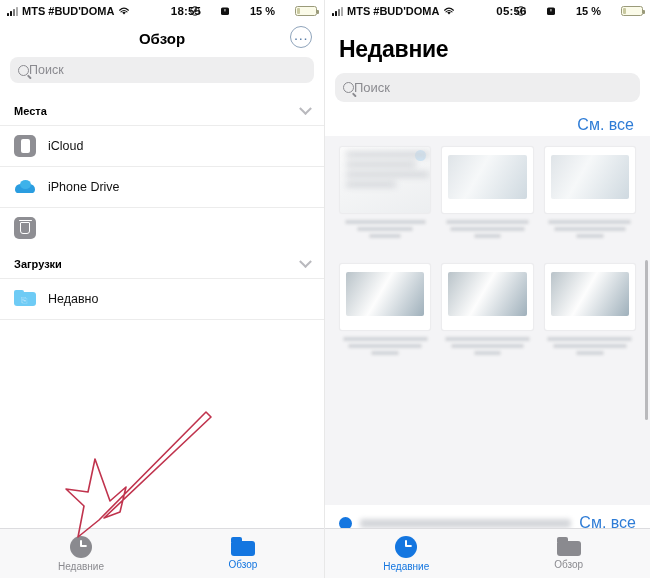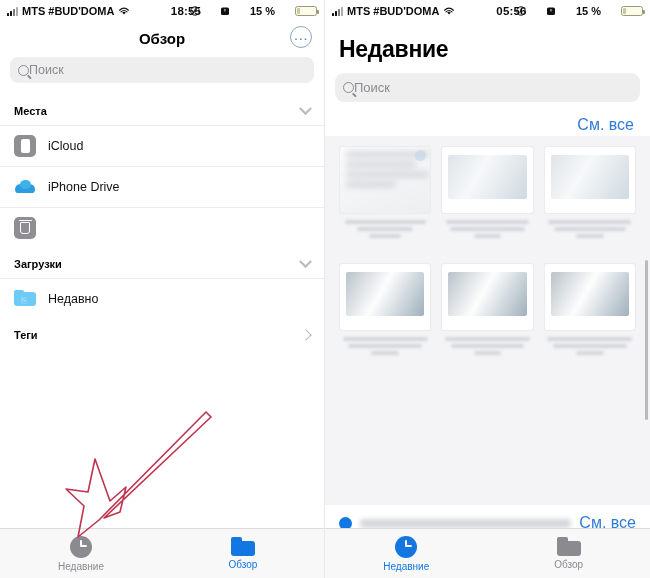--- a/index.html
+++ b/index.html
@@ -204,24 +204,20 @@
 
       <div class="row">
         <span class="ico ico-folder">
           <span class="f2"></span>
             <span class="f1"></span>
             <span class="f3">⎘</span>
         </span>
         <span class="row-label">Недавно</span>
       </div>
 
-      <div class="sec-head">
-        <span class="sec-title">Теги</span>
-        <span class="chev-r"></span>
-      </div>
     </div>
 
     <div class="tabbar">
       <div class="tab inactive">
         <span class="clock off"></span>
         <span class="tab-label">Недавние</span>
       </div>
       <div class="tab active">
         <span class="foldr on">
             <span class="t"></span>

